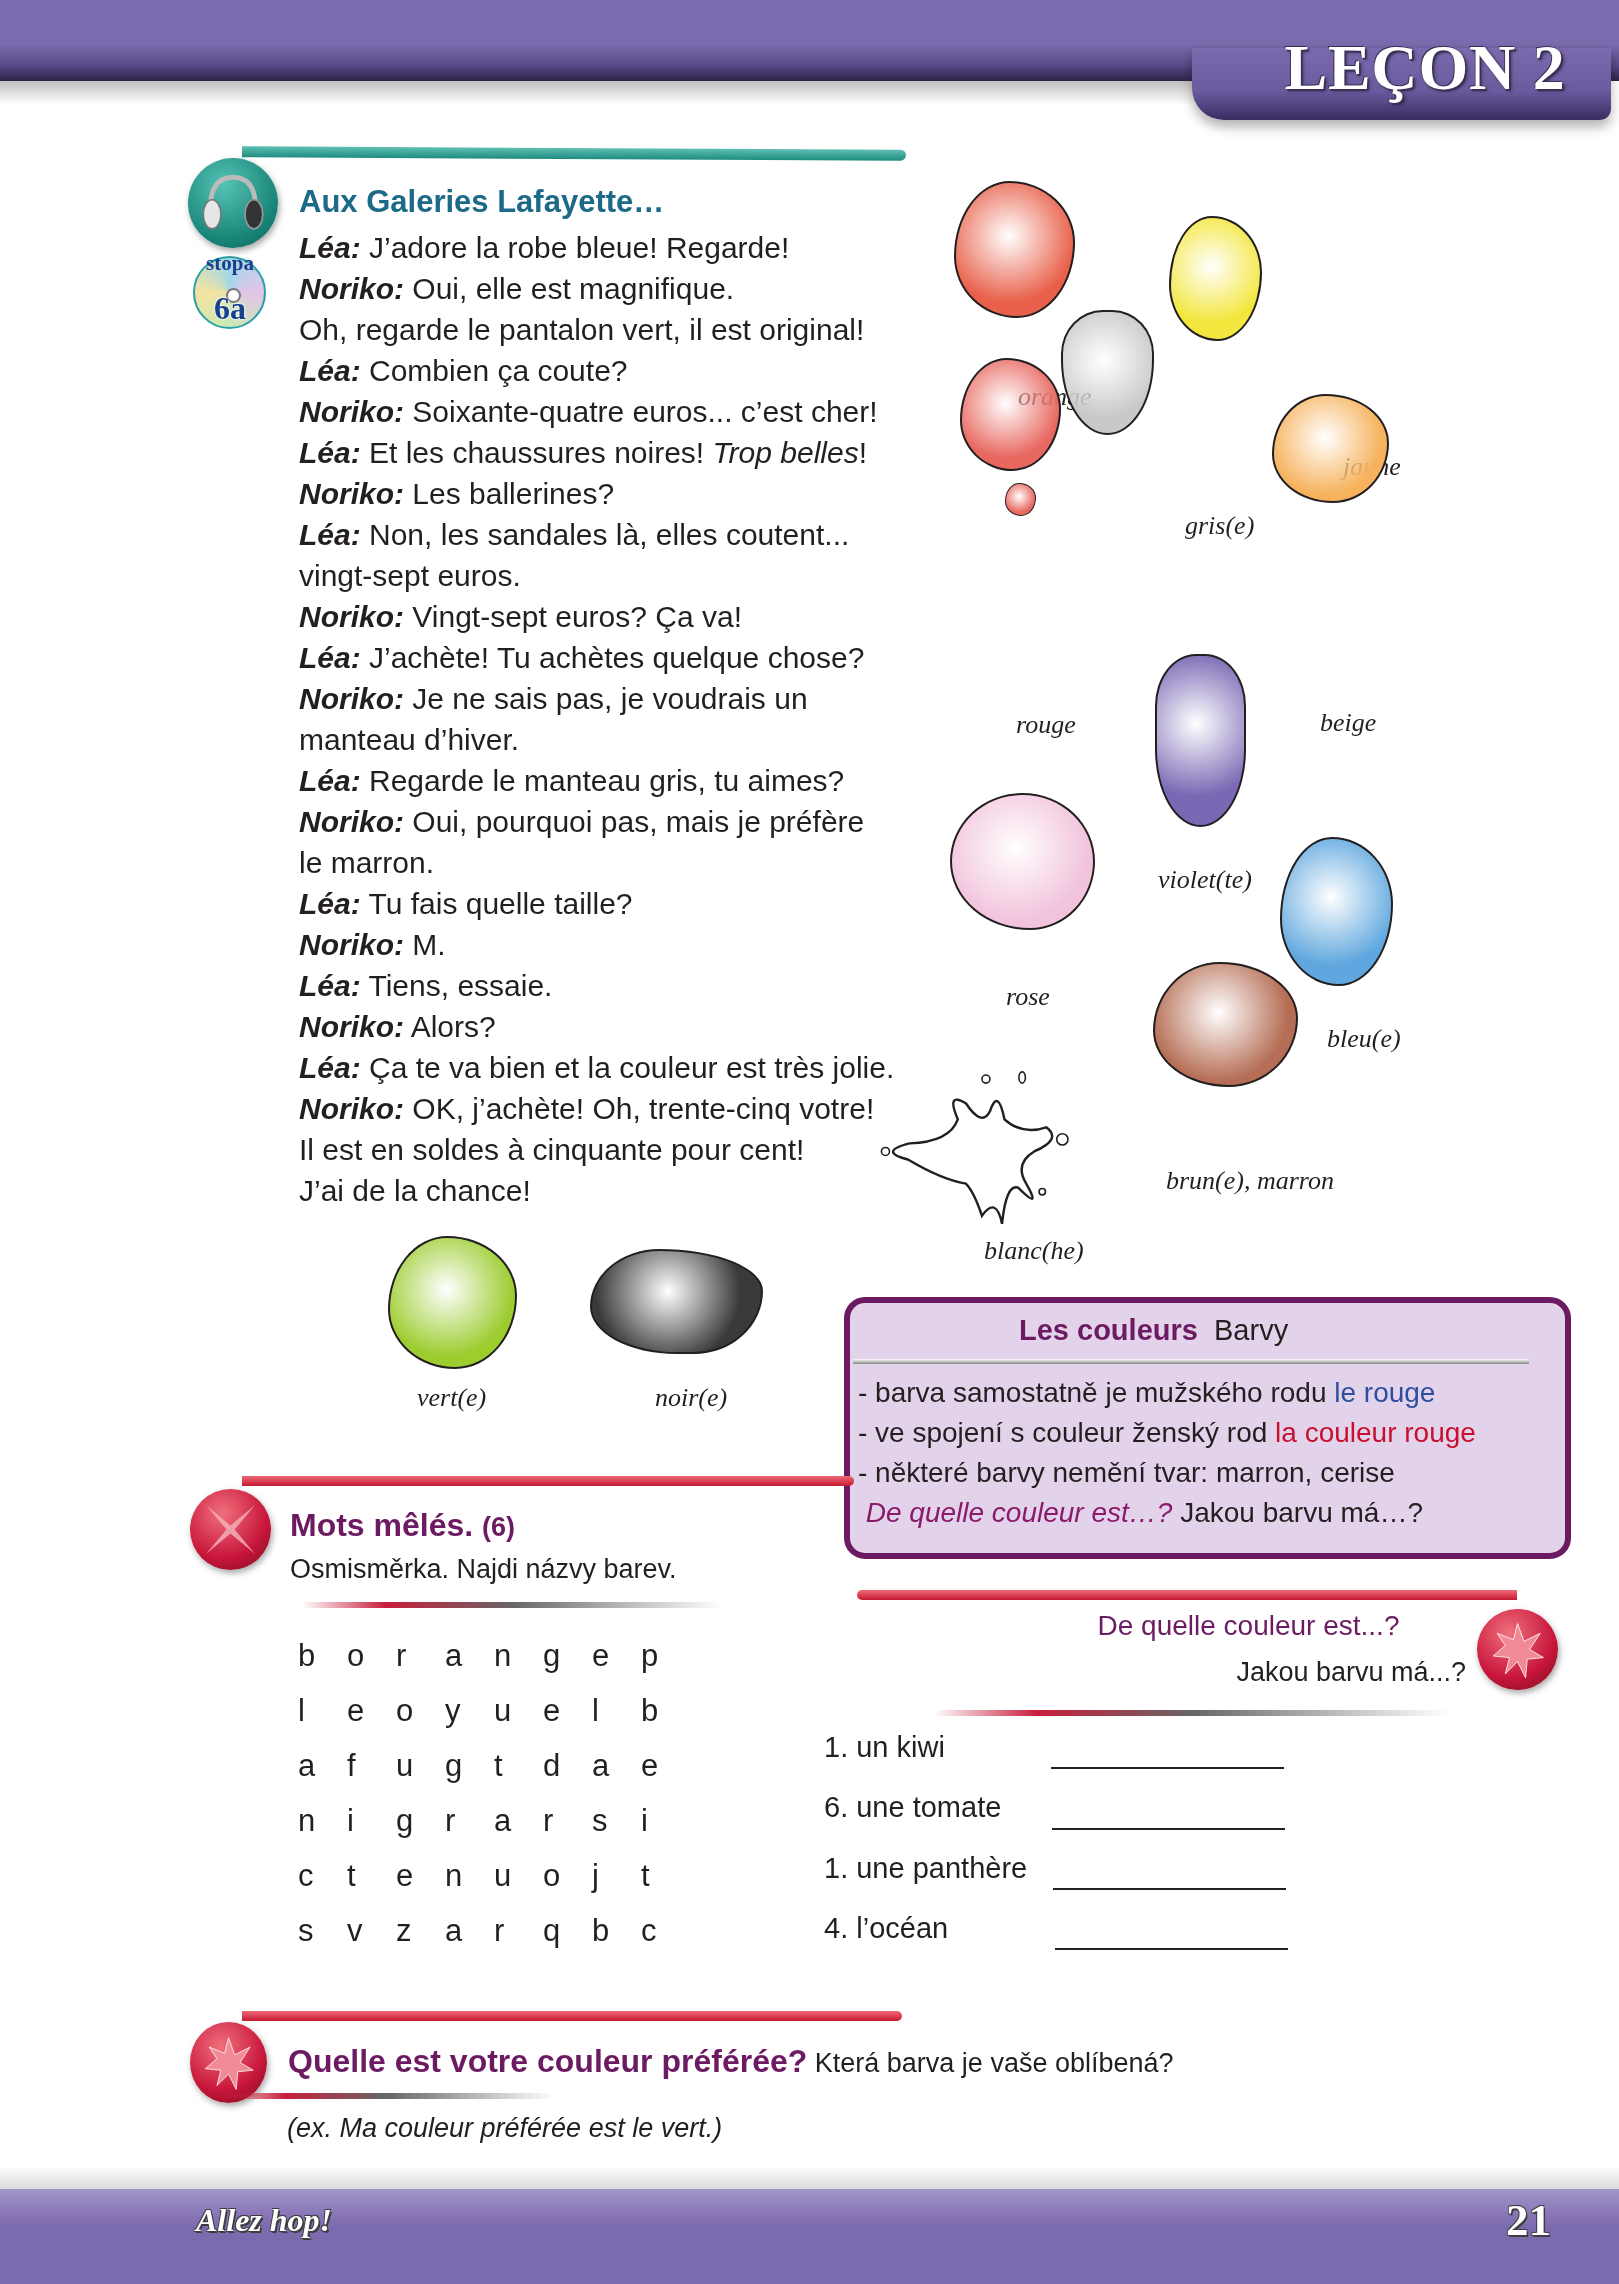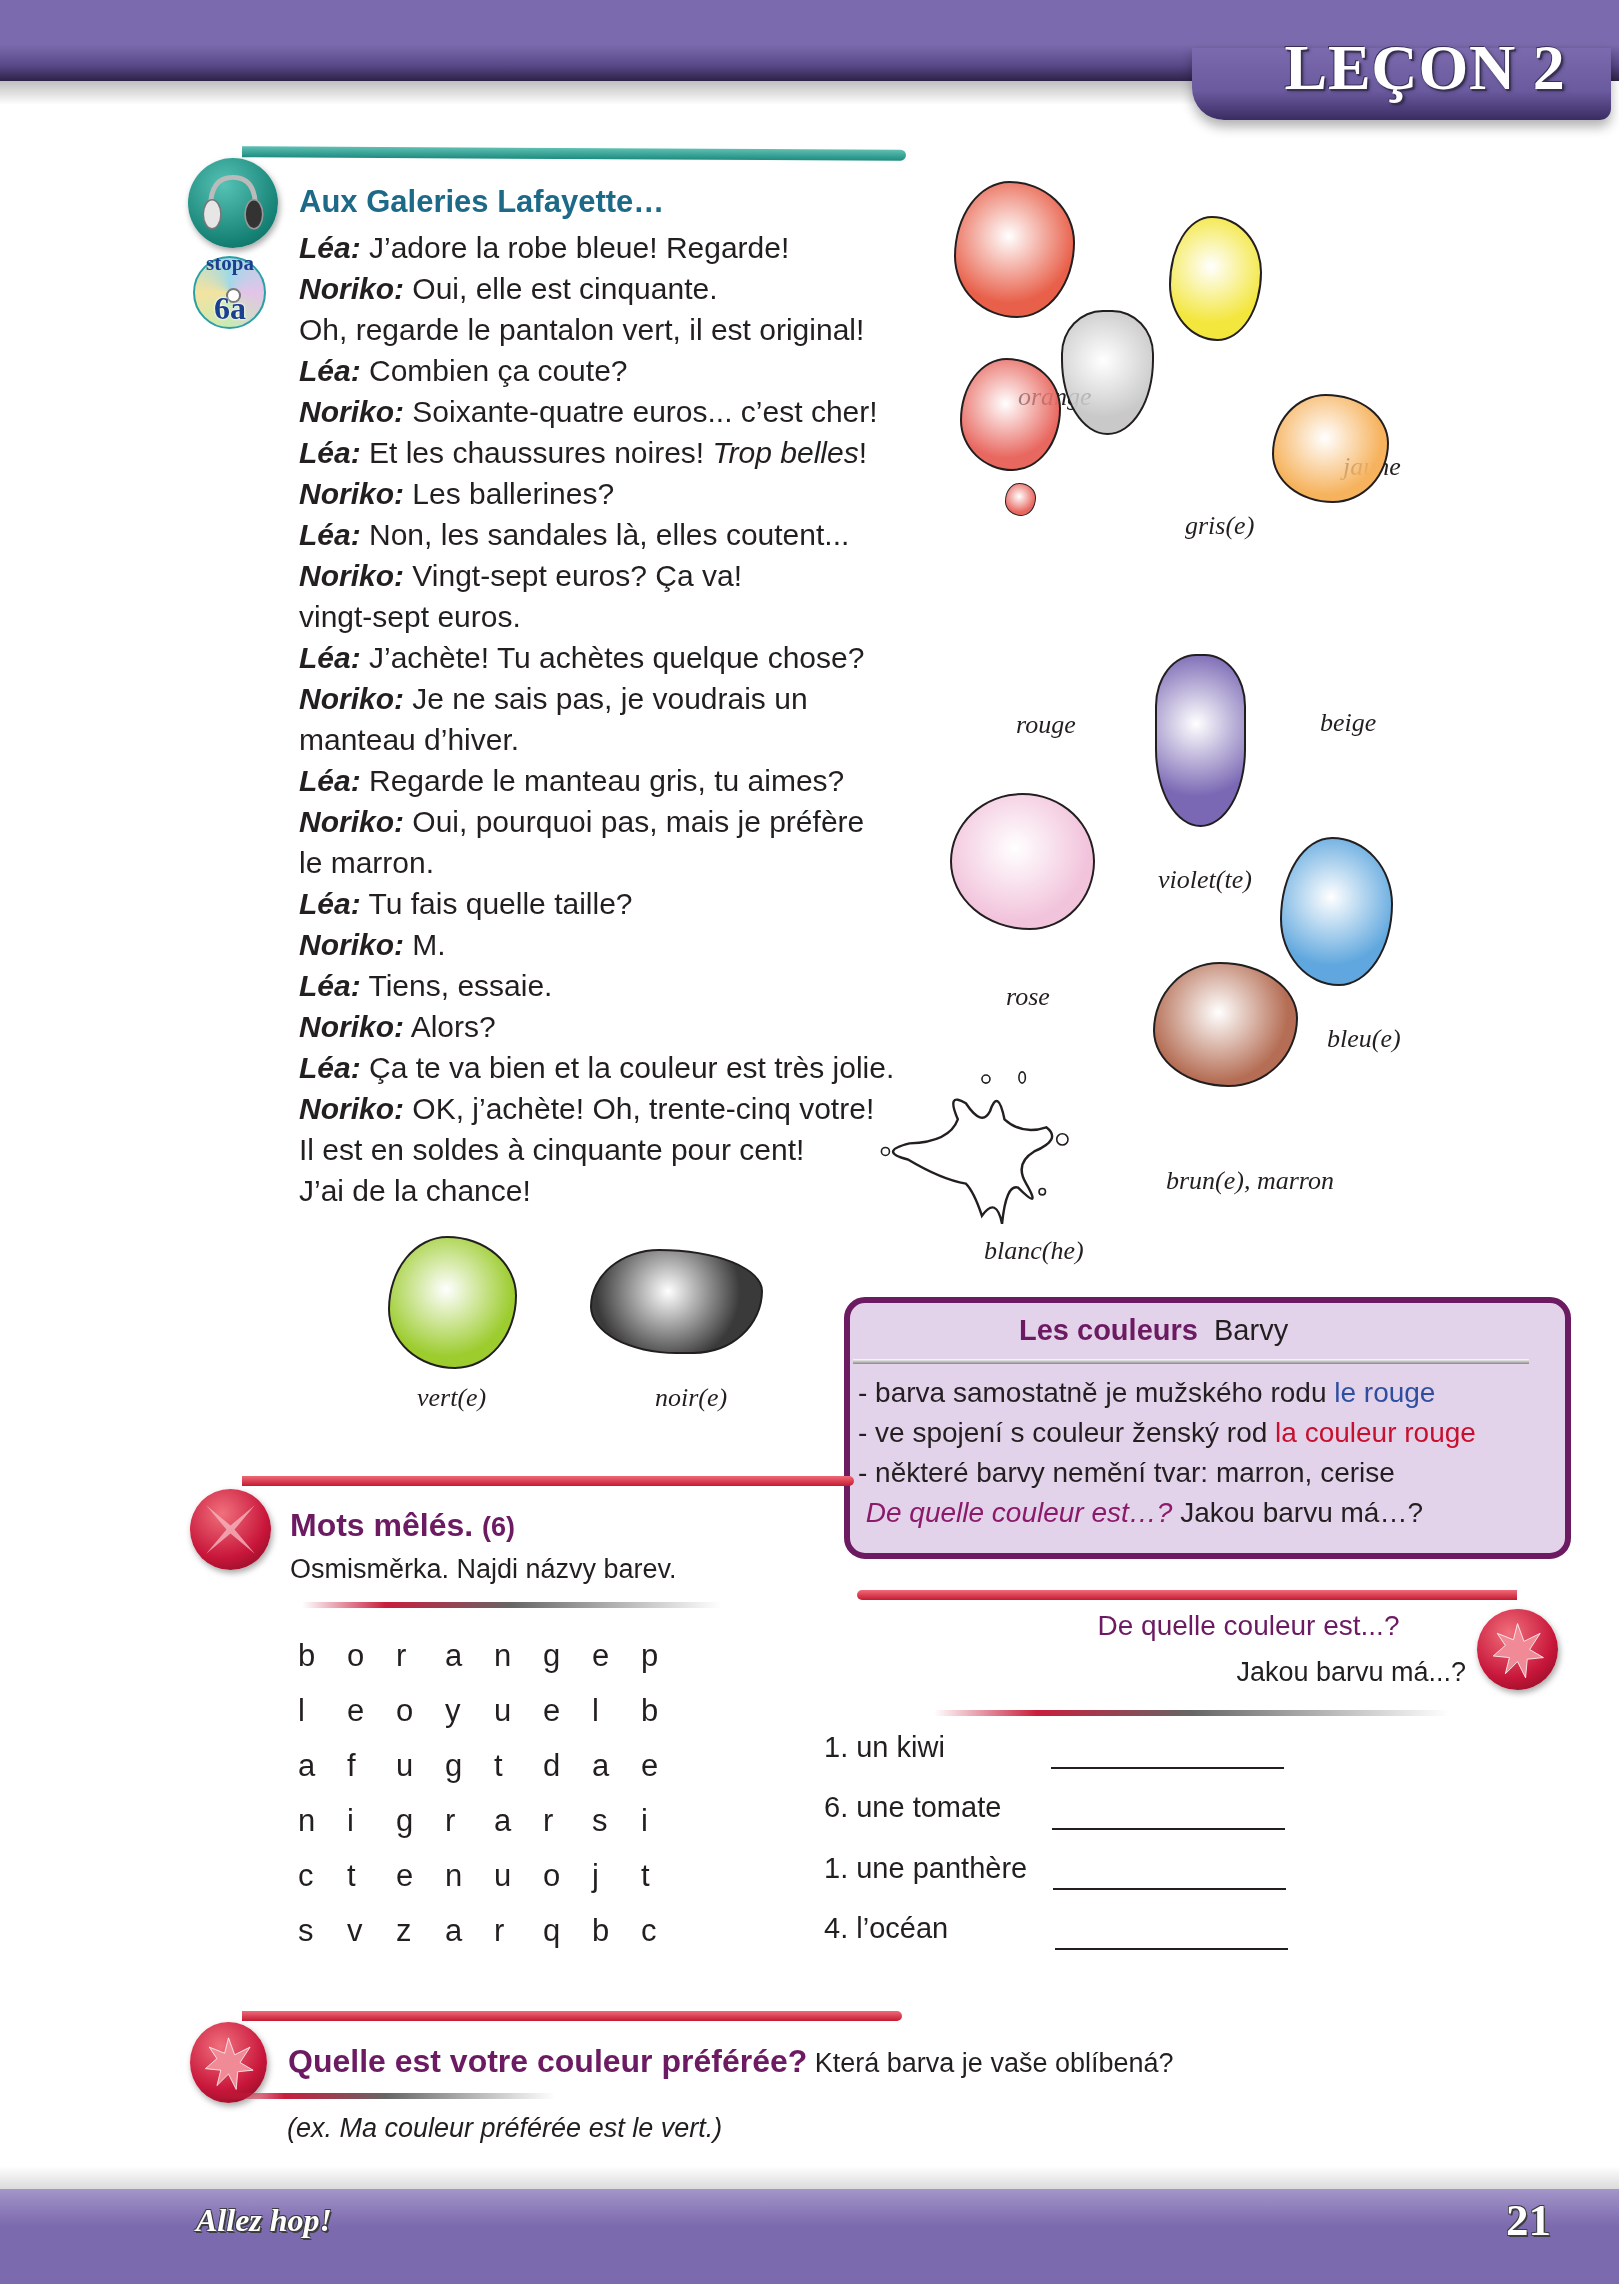--- a/index.html
+++ b/index.html
@@ -79,29 +79,29 @@
   </svg>
 </div>
 <div class="abs ball cd"></div>
 <div class="abs cd-hole"></div>
 <div class="abs cd-text-top">stopa</div>
 <div class="abs cd-text-bot">6a</div>
 
 <div class="abs sec-title-teal">Aux Galeries Lafayette…</div>
 <div class="abs dialogue" id="dialogue">
     <div class="line"><span class="spk">Léa:</span><span> J’adore la robe bleue! Regarde!</span></div>
-    <div class="line"><span class="spk">Noriko:</span><span> Oui, elle est cinquante.</span></div>
+    <div class="line"><span class="spk">Noriko:</span><span> Oui, elle est magnifique.</span></div>
     <div class="line"><span>Oh, regarde le pantalon vert, il est original!</span></div>
     <div class="line"><span class="spk">Léa:</span><span> Combien ça coute?</span></div>
     <div class="line"><span class="spk">Noriko:</span><span> Soixante-quatre euros... c’est cher!</span></div>
     <div class="line"><span class="spk">Léa:</span><span> Et les chaussures noires! </span><span class="it">Trop belles</span><span>!</span></div>
     <div class="line"><span class="spk">Noriko:</span><span> Les ballerines?</span></div>
     <div class="line"><span class="spk">Léa:</span><span> Non, les sandales là, elles coutent...</span></div>
+    <div class="line"><span>vingt-sept euros.</span></div>
     <div class="line"><span class="spk">Noriko:</span><span> Vingt-sept euros? Ça va!</span></div>
-    <div class="line"><span>vingt-sept euros.</span></div>
     <div class="line"><span class="spk">Léa:</span><span> J’achète! Tu achètes quelque chose?</span></div>
     <div class="line"><span class="spk">Noriko:</span><span> Je ne sais pas, je voudrais un</span></div>
     <div class="line"><span>manteau d’hiver.</span></div>
     <div class="line"><span class="spk">Léa:</span><span> Regarde le manteau gris, tu aimes?</span></div>
     <div class="line"><span class="spk">Noriko:</span><span> Oui, pourquoi pas, mais je préfère</span></div>
     <div class="line"><span>le marron.</span></div>
     <div class="line"><span class="spk">Léa:</span><span> Tu fais quelle taille?</span></div>
     <div class="line"><span class="spk">Noriko:</span><span> M.</span></div>
     <div class="line"><span class="spk">Léa:</span><span> Tiens, essaie.</span></div>
     <div class="line"><span class="spk">Noriko:</span><span> Alors?</span></div>

